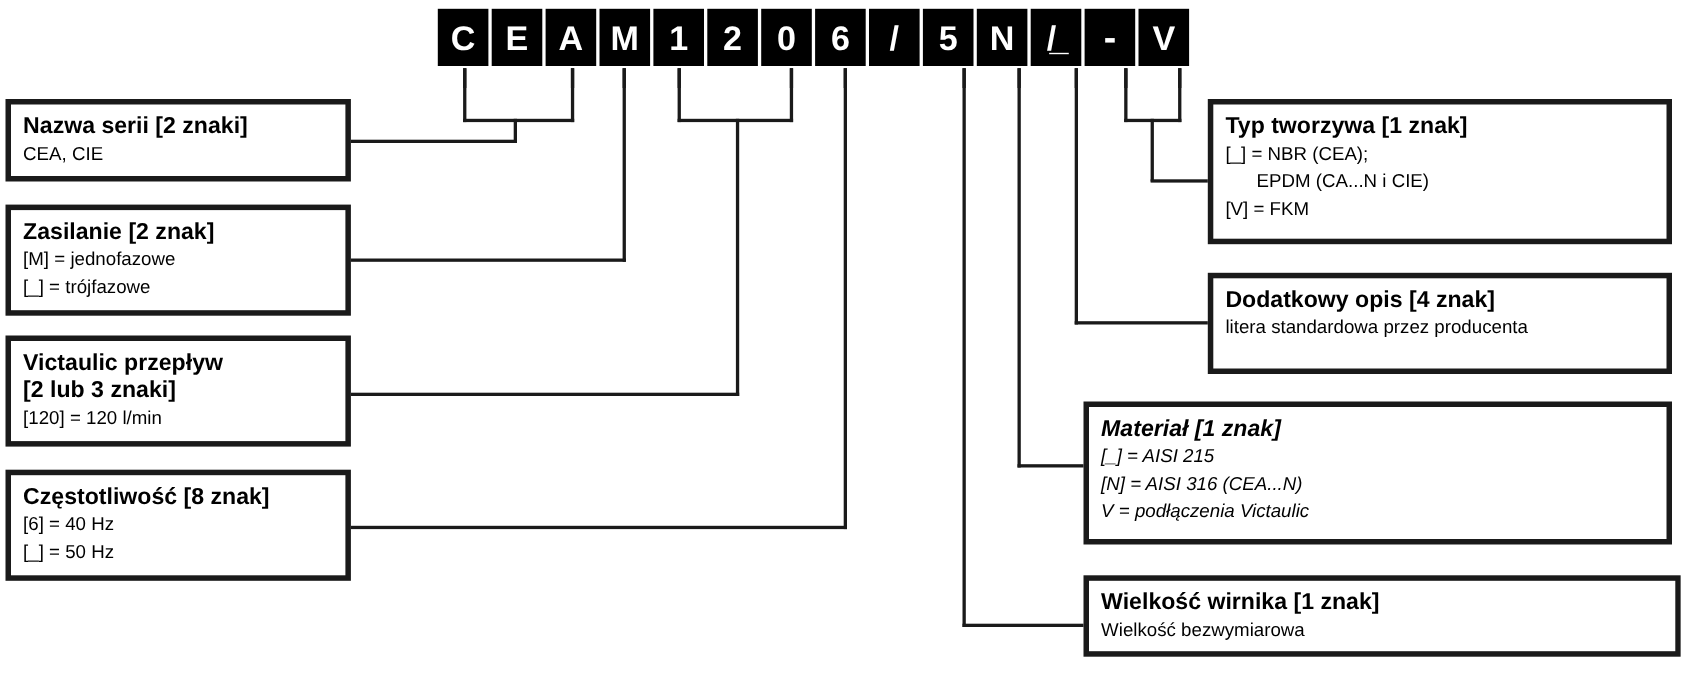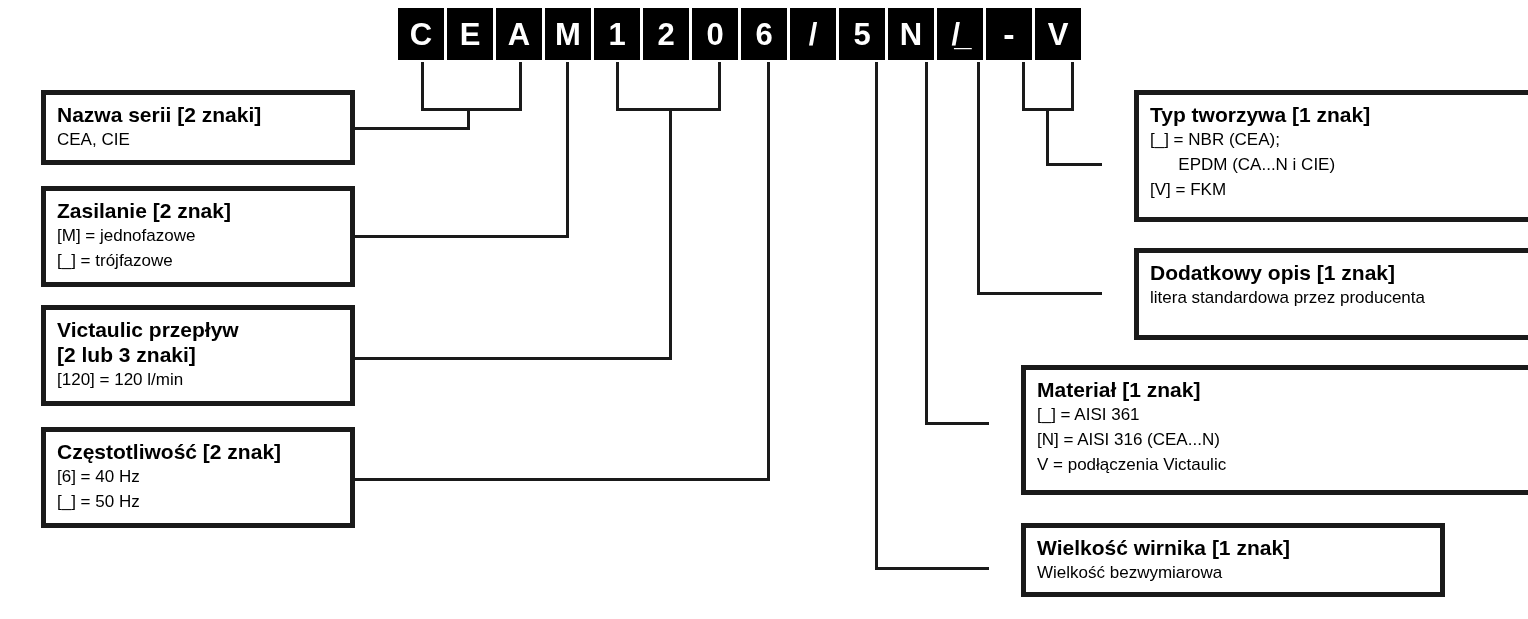--- a/index.html
+++ b/index.html
@@ -25,21 +25,20 @@
   .code-cell.underscored .glyph{position:relative;}
 
   
   .info-box{
     position:absolute;
     box-sizing:border-box;
     background:#ffffff;
     border:5px solid #1a1a1a;
     padding:7px 11px 6px 11px;
     color:#000000;
-    margin-left:36px;
   }
   .info-title{
     font-weight:bold;
     font-size:21px;
     line-height:25px;
     white-space:nowrap;
   }
   .info-line{
     font-weight:normal;
     font-size:17px;
@@ -162,42 +161,42 @@
     <div class="info-line">[_] = trójfazowe</div>
   </div>
 
   <div class="info-box" style="left:5px;top:305px;width:314px;height:101px;">
     <div class="info-title">Victaulic przepływ</div>
     <div class="info-title">[2 lub 3 znaki]</div>
     <div class="info-line">[120] = 120 l/min</div>
   </div>
 
   <div class="info-box" style="left:5px;top:427px;width:314px;height:101px;">
-    <div class="info-title">Częstotliwość [2 znak]</div>
+    <div class="info-title">Częstotliwość [8 znak]</div>
     <div class="info-line">[6] = 40 Hz</div>
     <div class="info-line">[_] = 50 Hz</div>
   </div>
 
   <div class="info-box" style="left:1098px;top:90px;width:422px;height:132px;">
     <div class="info-title">Typ tworzywa [1 znak]</div>
     <div class="info-line">[_] = NBR (CEA);</div>
     <div class="info-line">      EPDM (CA...N i CIE)</div>
     <div class="info-line">[V] = FKM</div>
   </div>
 
   <div class="info-box" style="left:1098px;top:248px;width:422px;height:92px;">
-    <div class="info-title">Dodatkowy opis [1 znak]</div>
+    <div class="info-title">Dodatkowy opis [4 znak]</div>
     <div class="info-line">litera standardowa przez producenta</div>
   </div>
 
-  <div class="info-box" style="left:985px;top:365px;width:535px;height:130px;">
+  <div class="info-box" style="left:985px;top:365px;width:535px;height:130px;font-style:italic;">
     <div class="info-title">Materiał [1 znak]</div>
-    <div class="info-line">[_] = AISI 361</div>
+    <div class="info-line">[_] = AISI 215</div>
     <div class="info-line">[N] = AISI 316 (CEA...N)</div>
     <div class="info-line">V = podłączenia Victaulic</div>
   </div>
 
-  <div class="info-box" style="left:985px;top:523px;width:424px;height:74px;">
+  <div class="info-box" style="left:985px;top:523px;width:543px;height:74px;">
     <div class="info-title">Wielkość wirnika [1 znak]</div>
     <div class="info-line">Wielkość bezwymiarowa</div>
   </div>
 
 </div>
 
 </body></html>

